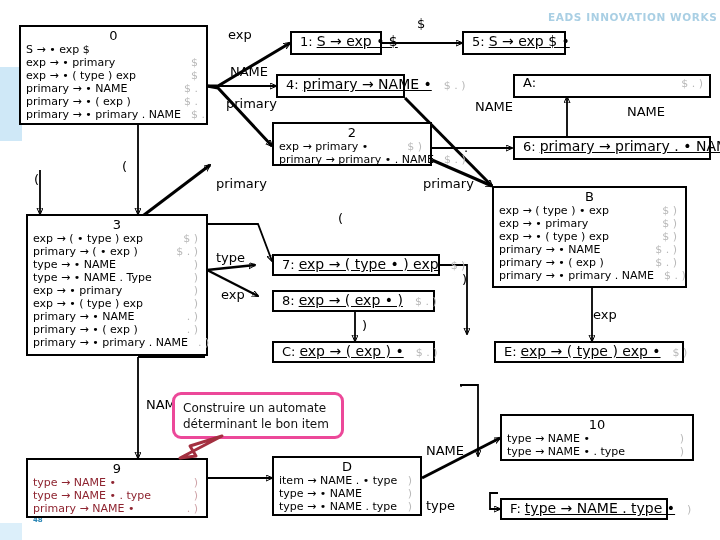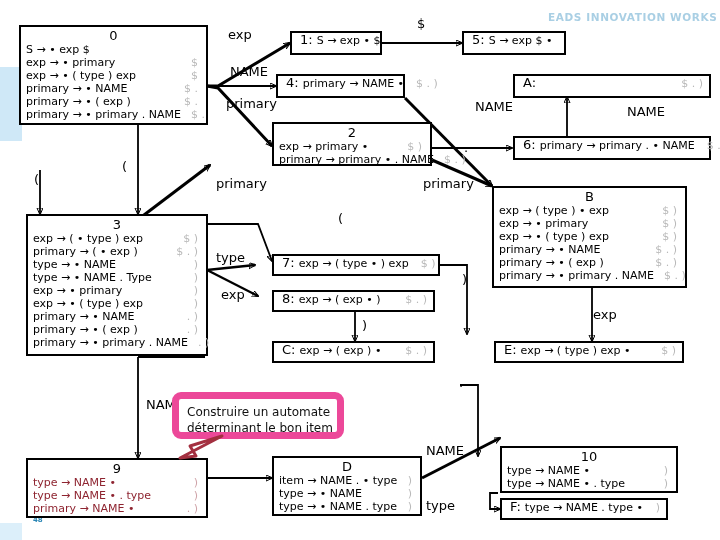--- a/index.html
+++ b/index.html
@@ -47,32 +47,32 @@
   }
   .item.red .prod{color:#8e2430;}
   .item.red .look{color:#cfa3a8;}
 
   
   .sline{
     display:flex;align-items:baseline;height:100%;
     padding:0 6px 0 8px;font-size:11px;white-space:nowrap;
   }
   .sline .lbl{font-size:13px;margin-right:4px;line-height:13px;}
-  .sline .prod{font-size:11px;}
+  .sline .prod{font-size:14px;text-decoration:underline;}
   .sline .look{margin-left:auto;padding-left:12px;color:#b9b9b9;}
 
   
   .elabel{
     position:absolute;font-size:13px;color:#000;white-space:nowrap;line-height:14px;
   }
 
   
   .callout{
     position:absolute;left:172px;top:392px;width:172px;height:47px;
-    border:7px solid #ec4899;border-radius:9px;background:#fff;
+    border:3px solid #ec4899;border-radius:9px;background:#fff;
     box-sizing:border-box;padding:5px 6px 0 8px;
   }
   .callout .line{font-size:12px;line-height:16px;color:#111;white-space:nowrap;}
   .tail{position:absolute;left:173px;top:432px;}
 </style>
 </head>
 <body>
 
 <div id="stage">
 
@@ -356,21 +356,21 @@
         <span class="prod">type → • NAME</span>
         <span class="look">)</span>
       </div>
       <div class="item">
         <span class="prod">type → • NAME . type</span>
         <span class="look">)</span>
       </div>
     </div>
   </div>
 
-  <div class="state" style="left:500px;top:414px;width:178px;height:47px;margin-top:32px;">
+  <div class="state" style="left:500px;top:414px;width:194px;height:47px;">
     <div class="title">10</div>
     <div class="items">
       <div class="item">
         <span class="prod">type → NAME •</span>
         <span class="look">)</span>
       </div>
       <div class="item">
         <span class="prod">type → NAME • . type</span>
         <span class="look">)</span>
       </div>

